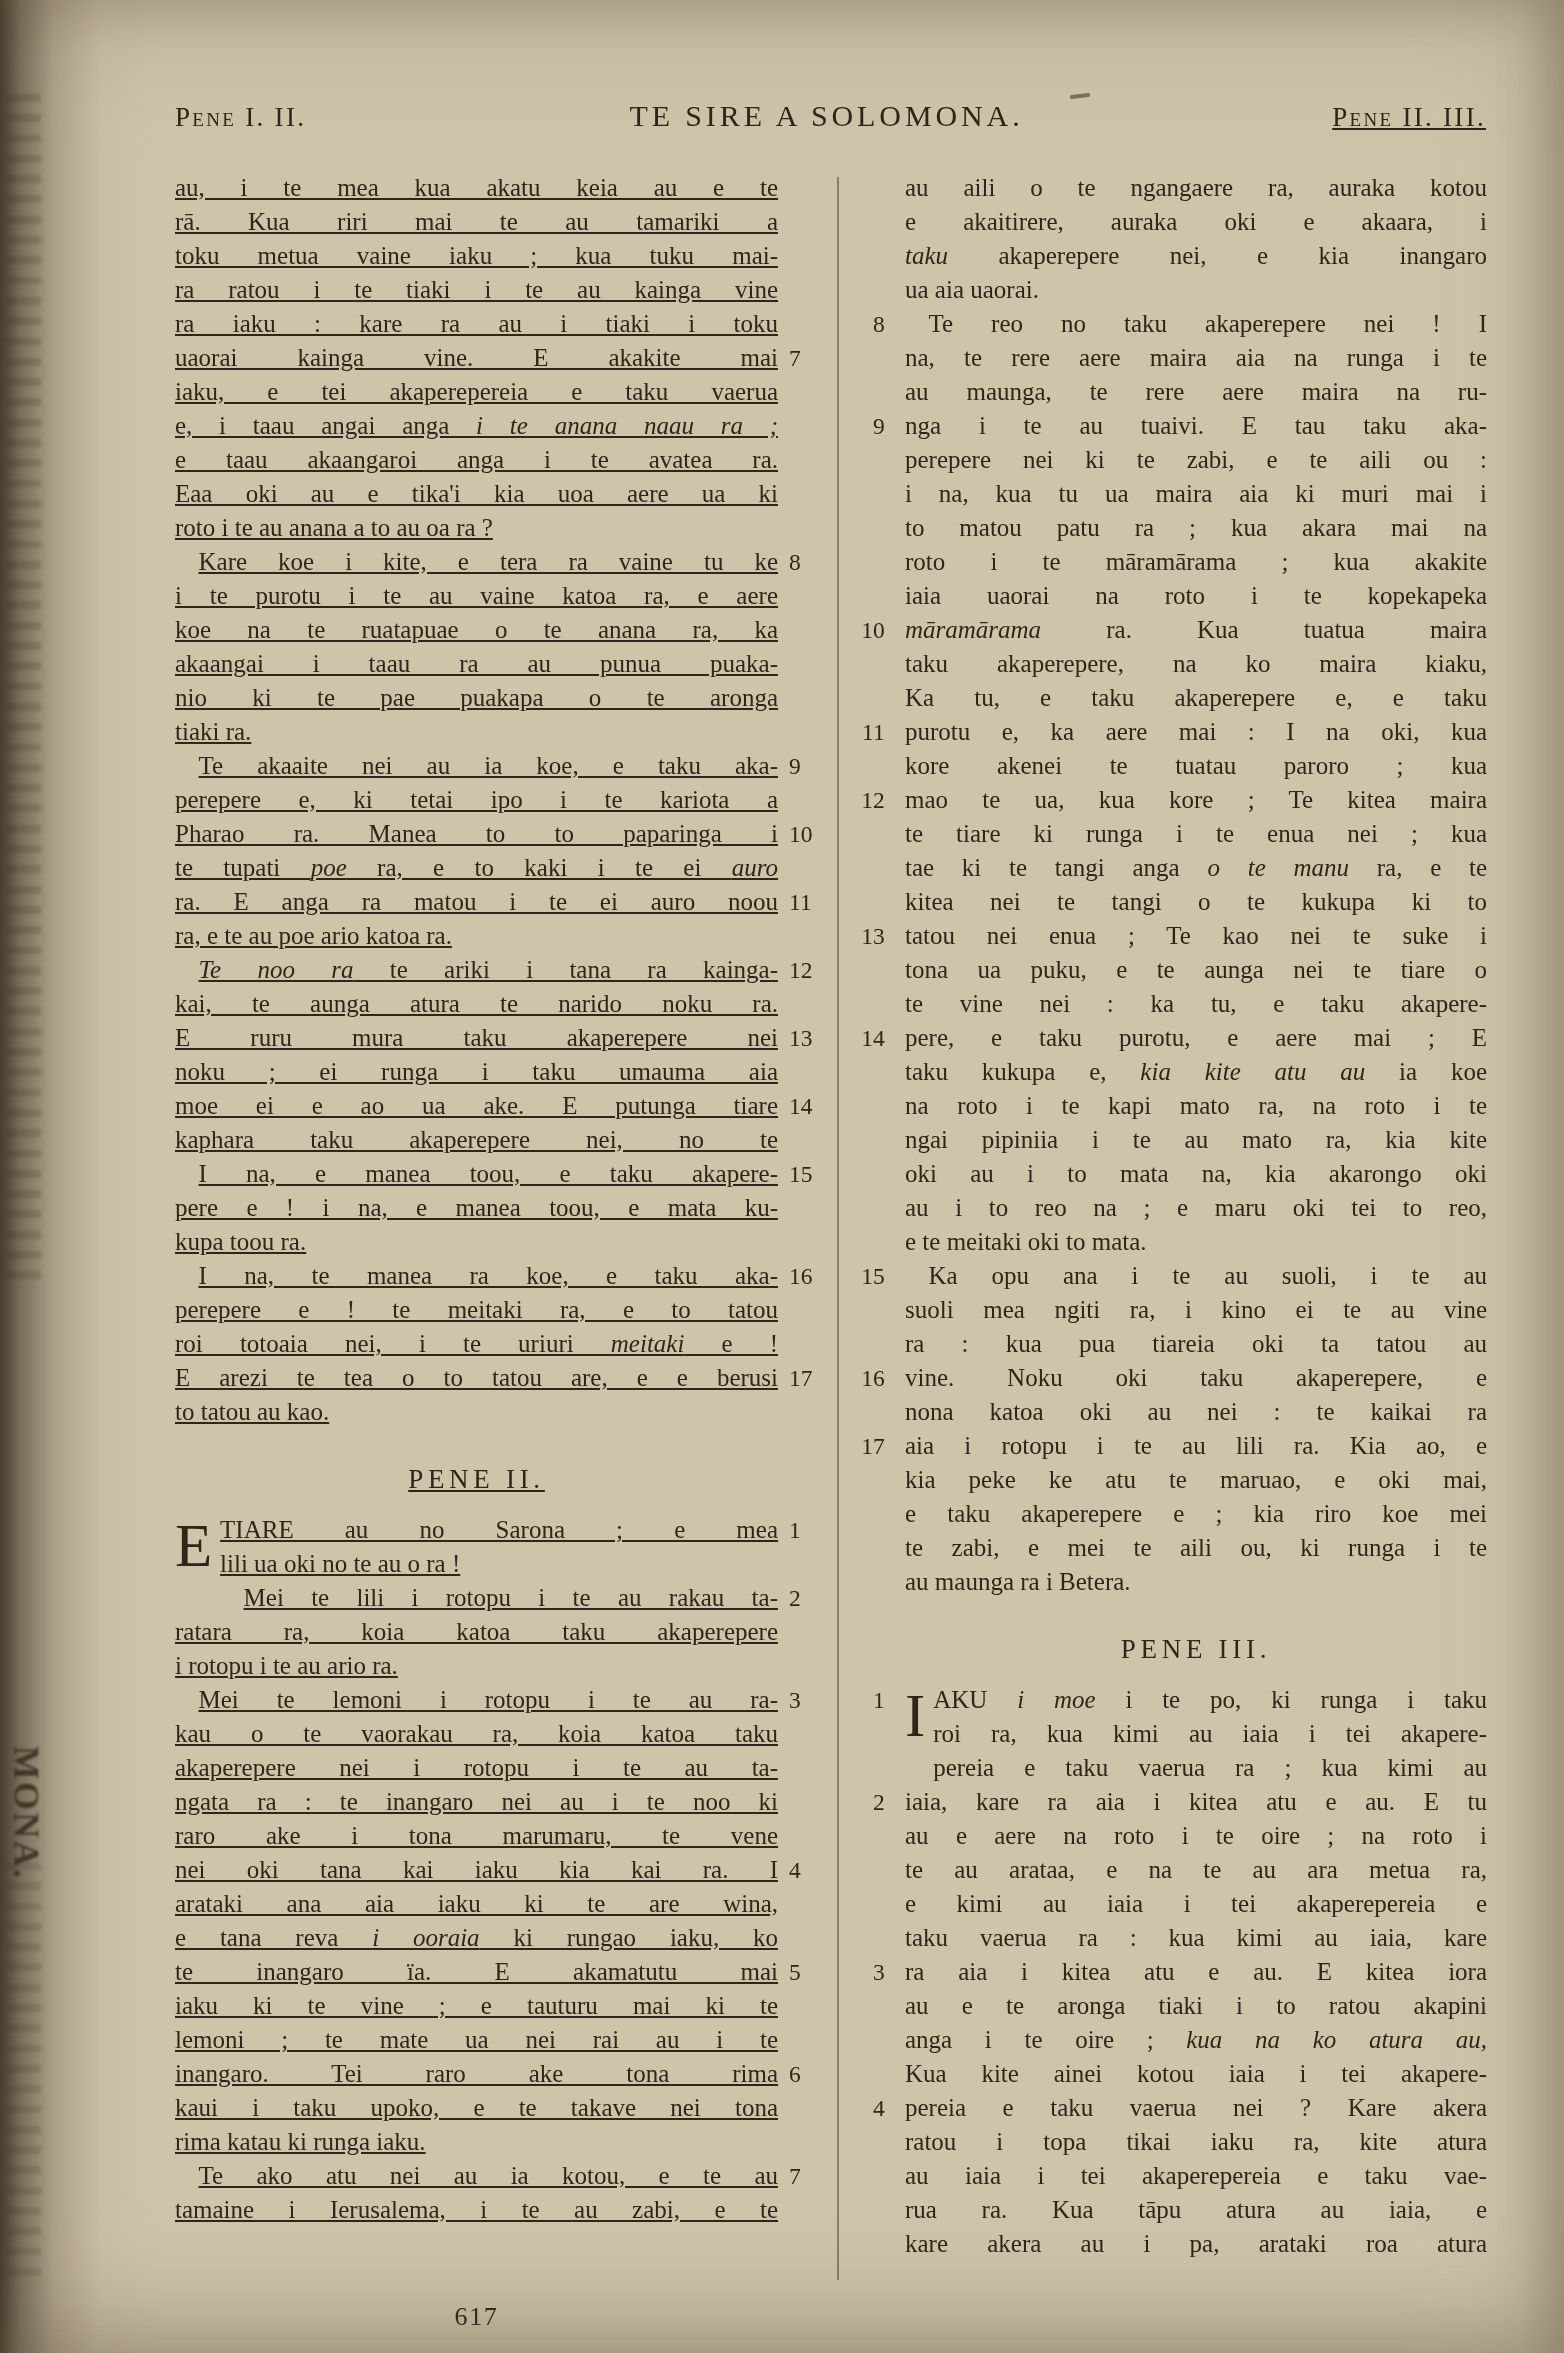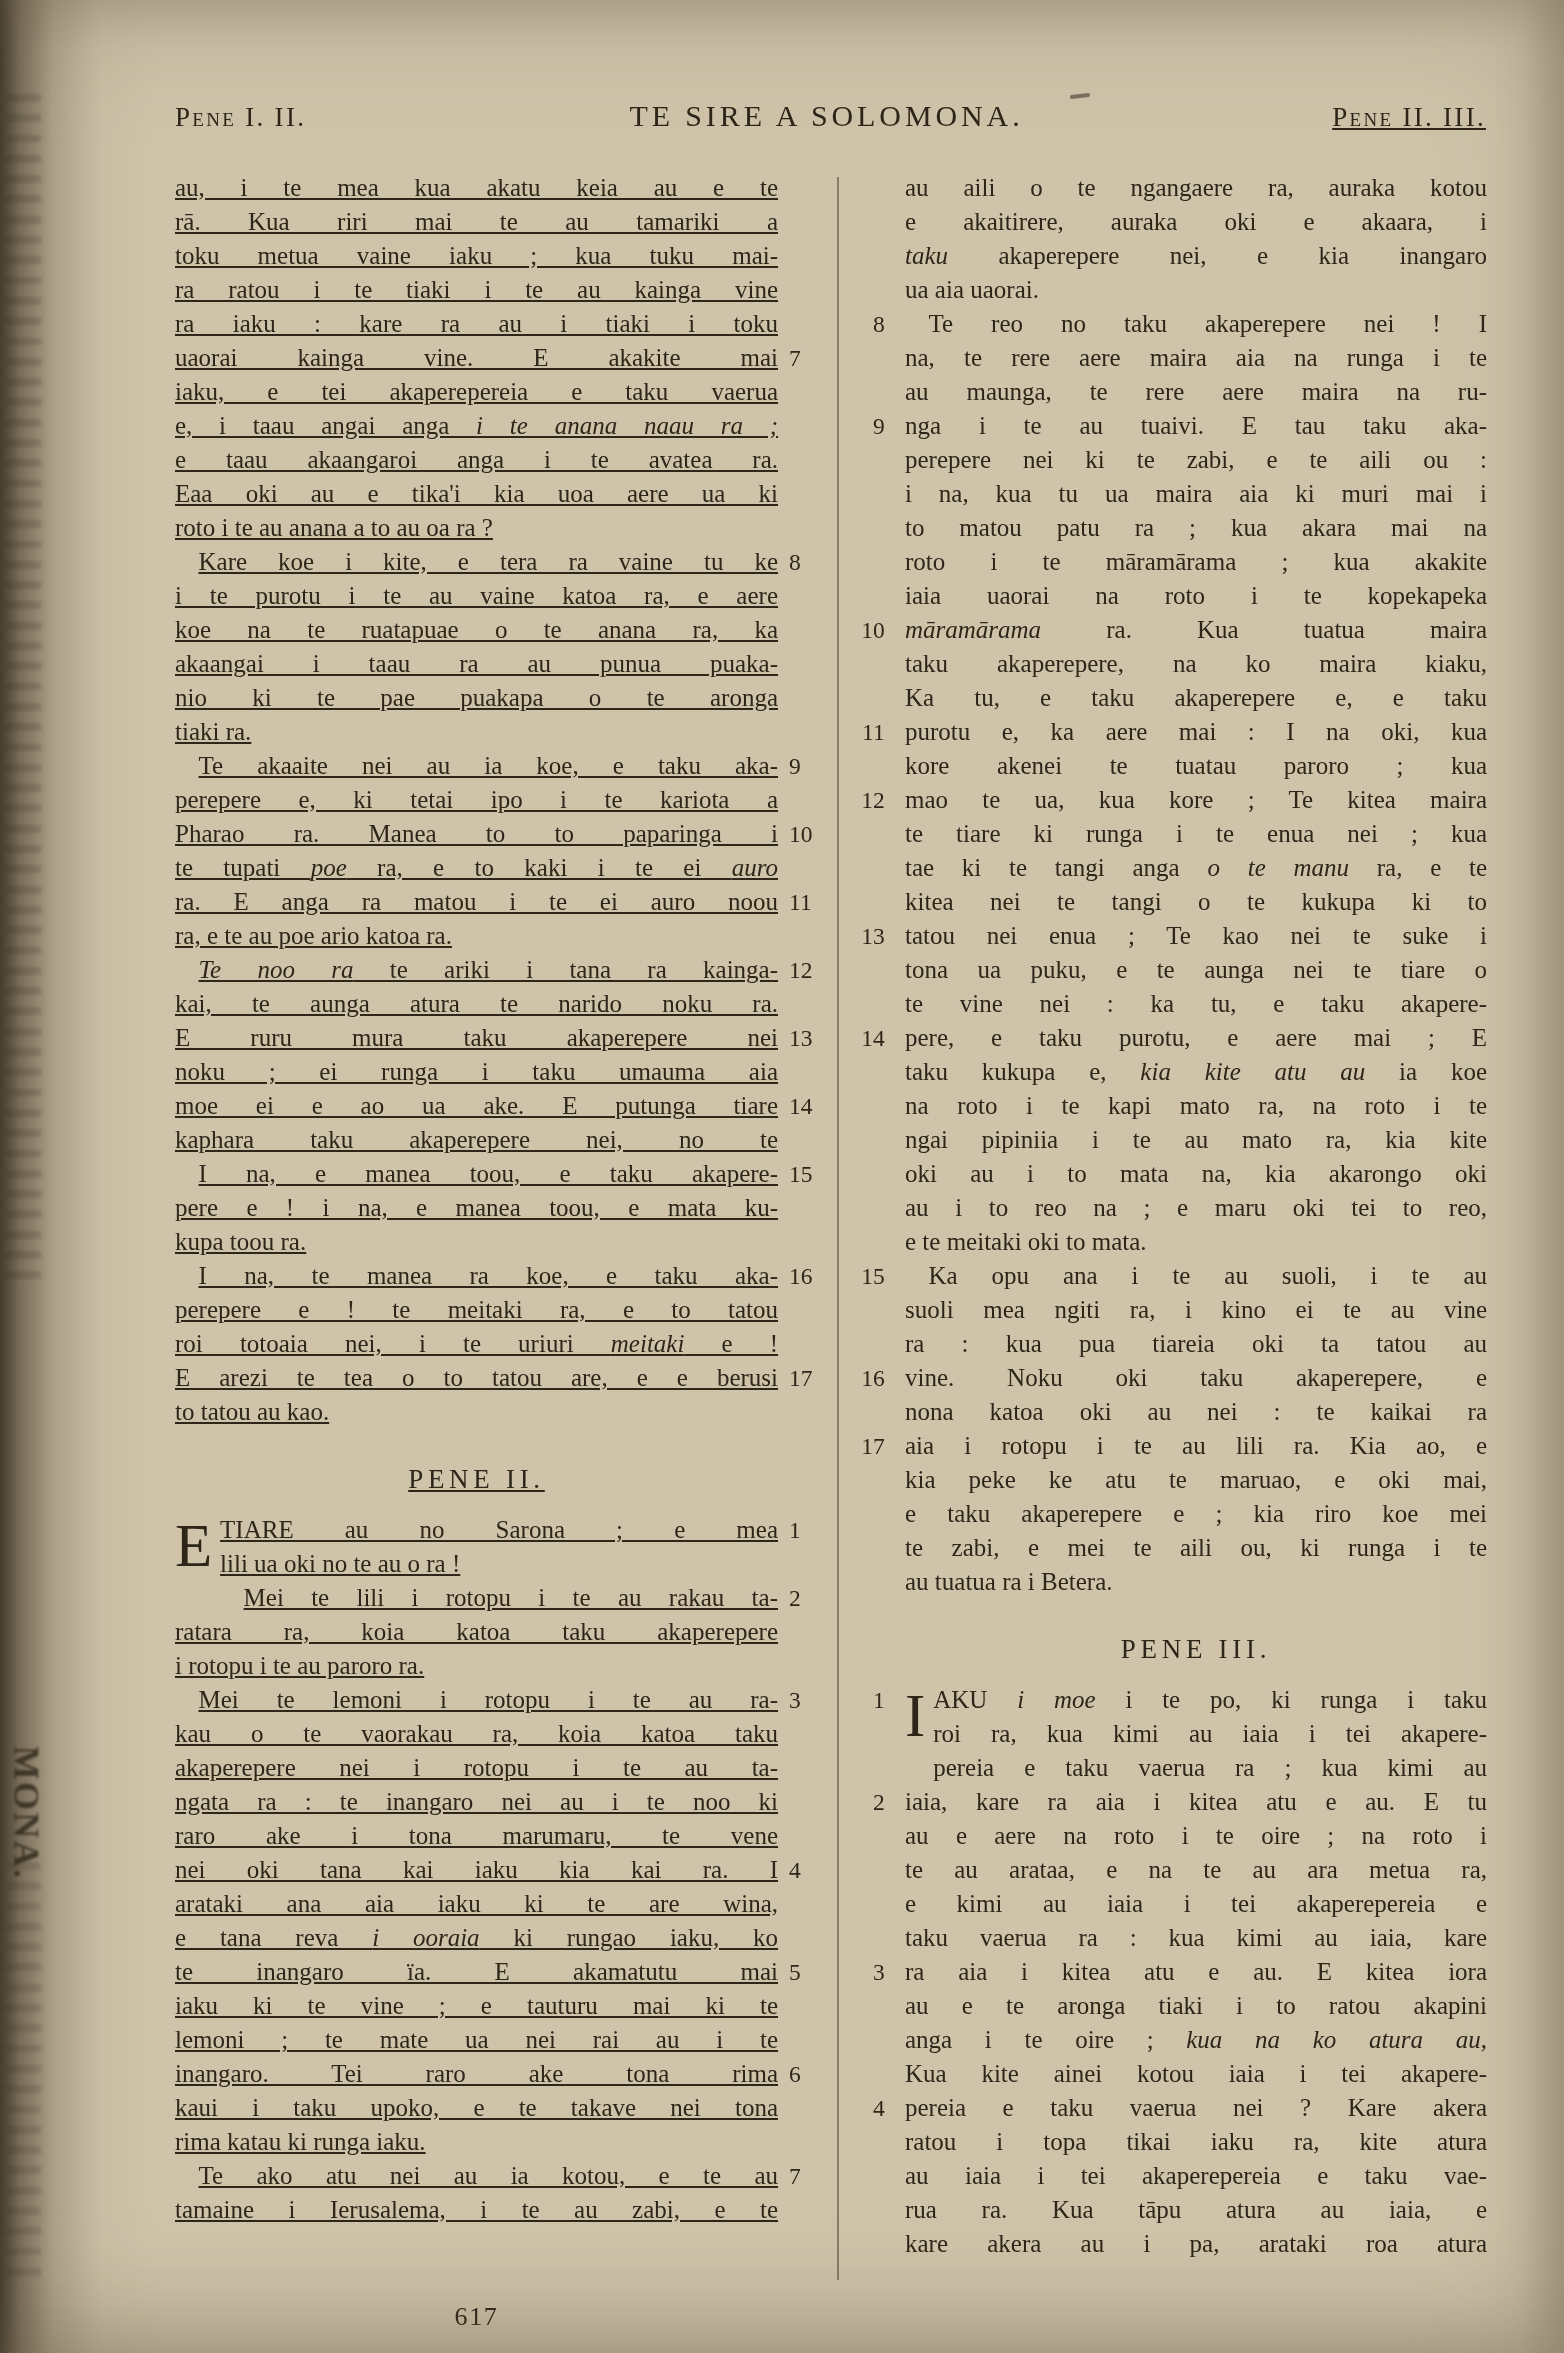--- a/index.html
+++ b/index.html
@@ -120,21 +120,21 @@
       <div class="line ind">I na, te manea ra koe, e taku aka-<span class="vnum">16</span></div>
       <div class="line">perepere e ! te meitaki ra, e to tatou</div>
       <div class="line">roi totoaia nei, i te uriuri <i>meitaki</i> e !</div>
       <div class="line">E arezi te tea o to tatou are, e e berusi<span class="vnum">17</span></div>
       <div class="line end">to tatou au kao.</div>
       <div class="chapter-heading">PENE II.</div>
       <div class="line"><span class="dropcap">E</span>TIARE au no Sarona ; e mea<span class="vnum">1</span></div>
       <div class="line end">lili ua oki no te au o ra !</div>
       <div class="line ind">Mei te lili i rotopu i te au rakau ta-<span class="vnum">2</span></div>
       <div class="line">ratara ra, koia katoa taku akaperepere</div>
-      <div class="line end">i rotopu i te au paroro ra.</div>
+      <div class="line end">i rotopu i te au ario ra.</div>
       <div class="line ind">Mei te lemoni i rotopu i te au ra-<span class="vnum">3</span></div>
       <div class="line">kau o te vaorakau ra, koia katoa taku</div>
       <div class="line">akaperepere nei i rotopu i te au ta-</div>
       <div class="line">ngata ra : te inangaro nei au i te noo ki</div>
       <div class="line">raro ake i tona marumaru, te vene</div>
       <div class="line">nei oki tana kai iaku kia kai ra.  I<span class="vnum">4</span></div>
       <div class="line">arataki ana aia iaku ki te are wina,</div>
       <div class="line">e tana reva <i>i ooraia</i> ki rungao iaku, ko</div>
       <div class="line">te inangaro ïa.  E akamatutu mai<span class="vnum">5</span></div>
       <div class="line">iaku ki te vine ; e tauturu mai ki te</div>
@@ -180,21 +180,21 @@
       <div class="line end">e te meitaki oki to mata.</div>
       <div class="line ind">Ka opu ana i te au suoli, i te au<span class="vnum">15</span></div>
       <div class="line">suoli mea ngiti ra, i kino ei te au vine</div>
       <div class="line">ra : kua pua tiareia oki ta tatou au</div>
       <div class="line">vine.  Noku oki taku akaperepere, e<span class="vnum">16</span></div>
       <div class="line">nona katoa oki au nei :  te kaikai ra</div>
       <div class="line">aia i rotopu i te au lili ra.  Kia ao, e<span class="vnum">17</span></div>
       <div class="line">kia peke ke atu te maruao, e oki mai,</div>
       <div class="line">e taku akaperepere e ; kia riro koe mei</div>
       <div class="line">te zabi, e mei te aili ou, ki runga i te</div>
-      <div class="line end">au tuatua ra i Betera.</div>
+      <div class="line end">au maunga ra i Betera.</div>
       <div class="chapter-heading">PENE III.</div>
       <div class="line"><span class="dropcap">I</span>AKU <i>i moe</i> i te po, ki runga i taku<span class="vnum">1</span></div>
       <div class="line">roi ra, kua kimi au iaia i tei akapere-</div>
       <div class="line">pereia e taku vaerua ra ; kua kimi au</div>
       <div class="line">iaia, kare ra aia i kitea atu e au.  E tu<span class="vnum">2</span></div>
       <div class="line">au e aere na roto i te oire ;  na roto i</div>
       <div class="line">te au arataa, e na te au ara metua ra,</div>
       <div class="line">e kimi au iaia i tei akaperepereia e</div>
       <div class="line">taku vaerua ra : kua kimi au iaia, kare</div>
       <div class="line">ra aia i kitea atu e au.  E kitea iora<span class="vnum">3</span></div>

